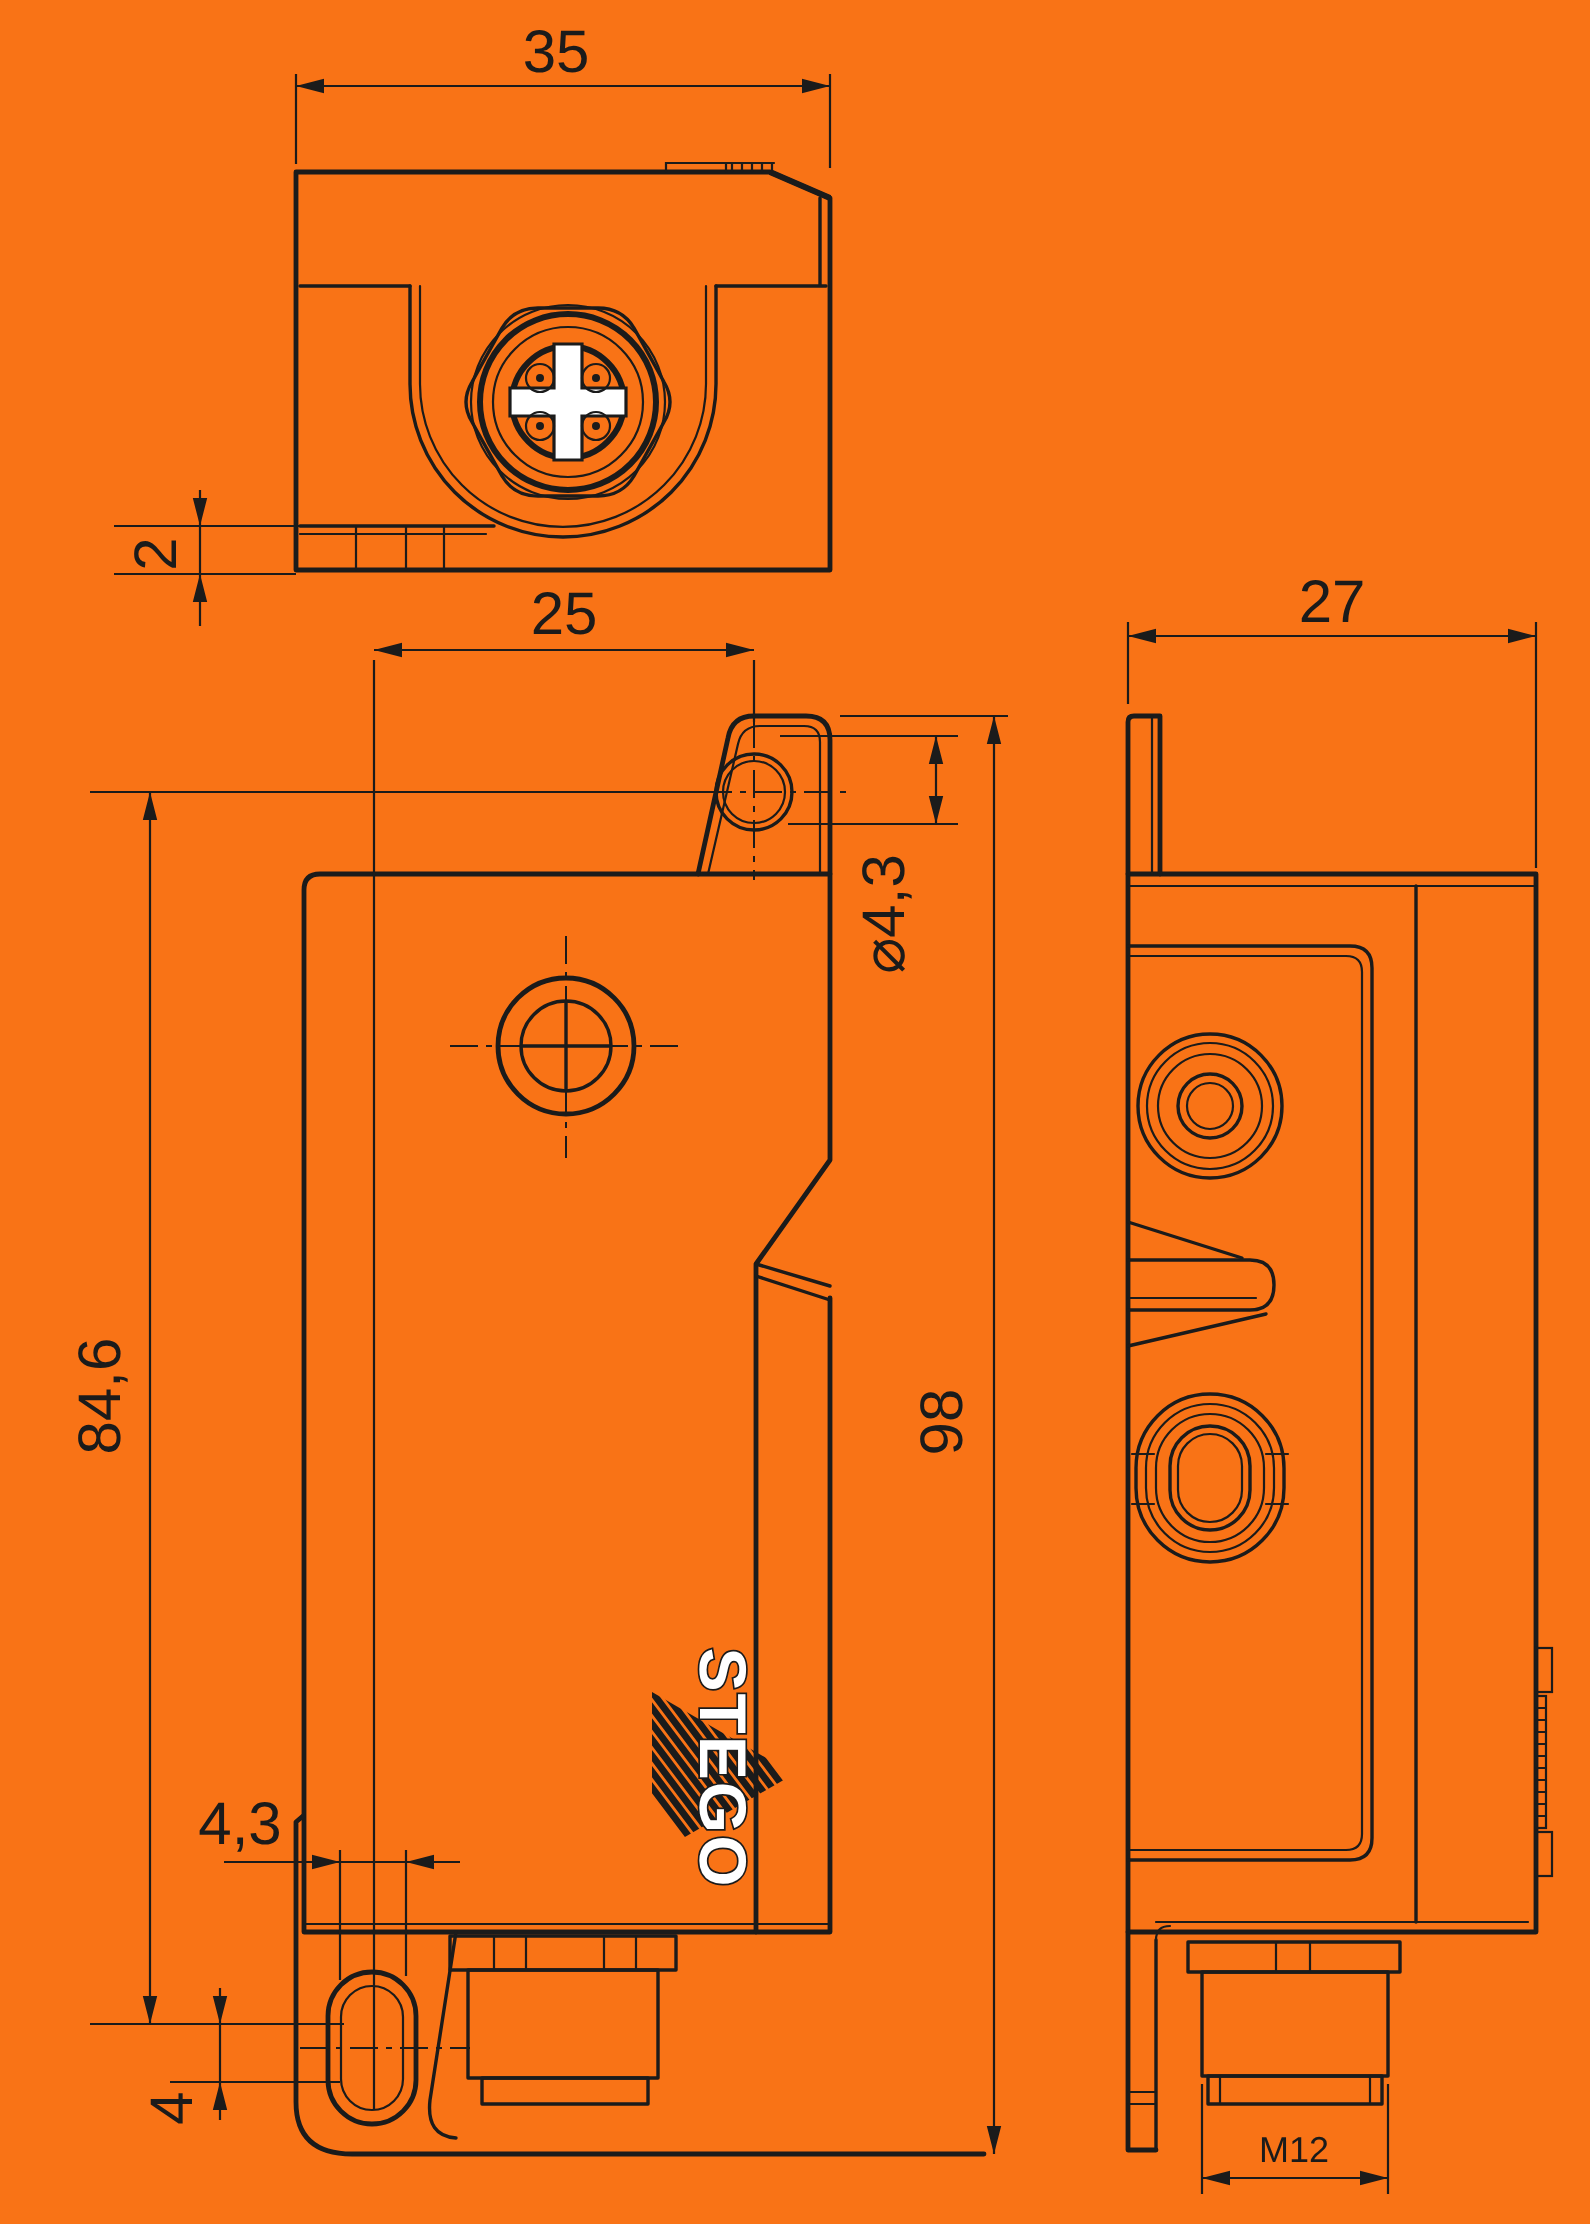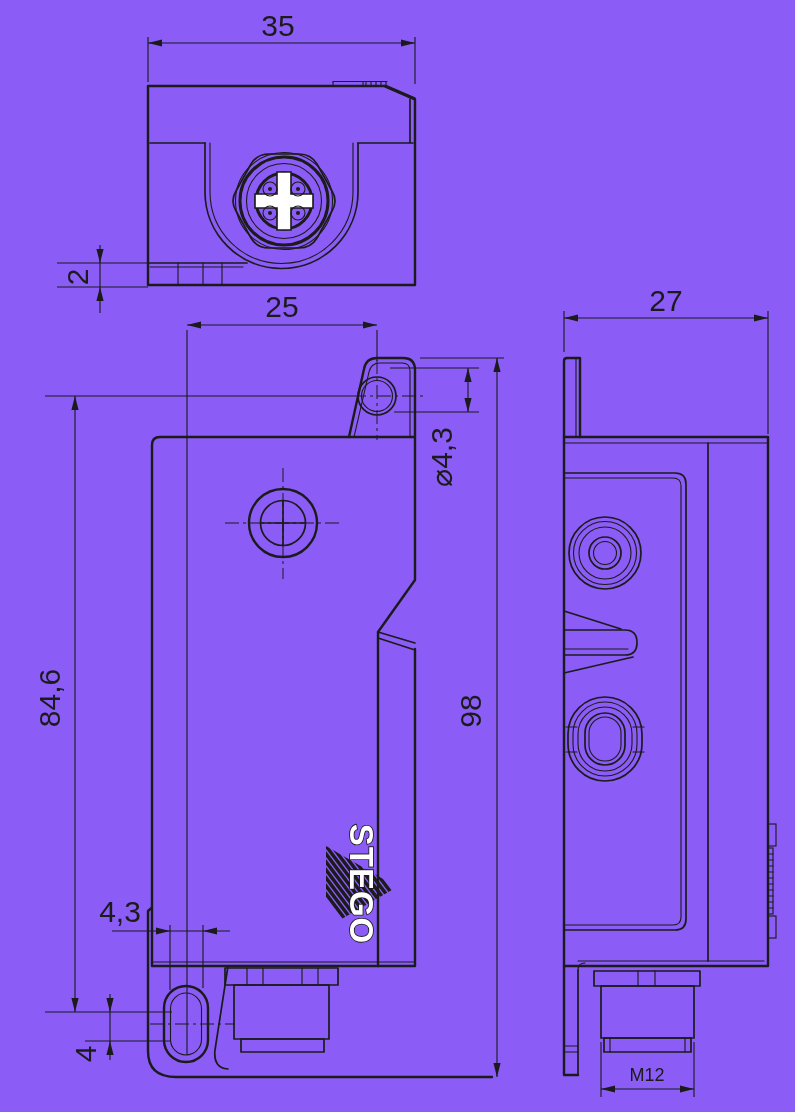--- a/index.html
+++ b/index.html
@@ -1,16 +1,16 @@
 <!DOCTYPE html>
 <html><head>
 <meta charset="utf-8">
 <style>
   html,body{margin:0;padding:0;background:#ffffff;}
-  .stage{width:795px;height:1112px;position:relative;background:#8b5cf6;}
+  .stage{width:795px;height:1112px;position:relative;background:#f97316;}
   svg{display:block;}
   .ol{fill:none;stroke:#1b1b1b;stroke-width:2.4;stroke-linejoin:round;stroke-linecap:round;}
   .md{fill:none;stroke:#1b1b1b;stroke-width:1.7;stroke-linejoin:round;stroke-linecap:round;}
   .tn{fill:none;stroke:#1b1b1b;stroke-width:1.1;stroke-linecap:round;}
   .bold3{fill:none;stroke:#1b1b1b;stroke-width:3;}
   .dim{fill:none;stroke:#1b1b1b;stroke-width:1.1;}
   .cl{fill:none;stroke:#1b1b1b;stroke-width:1;stroke-dasharray:14 4 3 4;}
   .arr{fill:#1b1b1b;stroke:none;}
   .dtx{font-family:"Liberation Sans","DejaVu Sans",sans-serif;font-size:30px;fill:#1b1b1b;}
   .dtx-s{font-family:"Liberation Sans","DejaVu Sans",sans-serif;font-size:18px;fill:#1b1b1b;}

